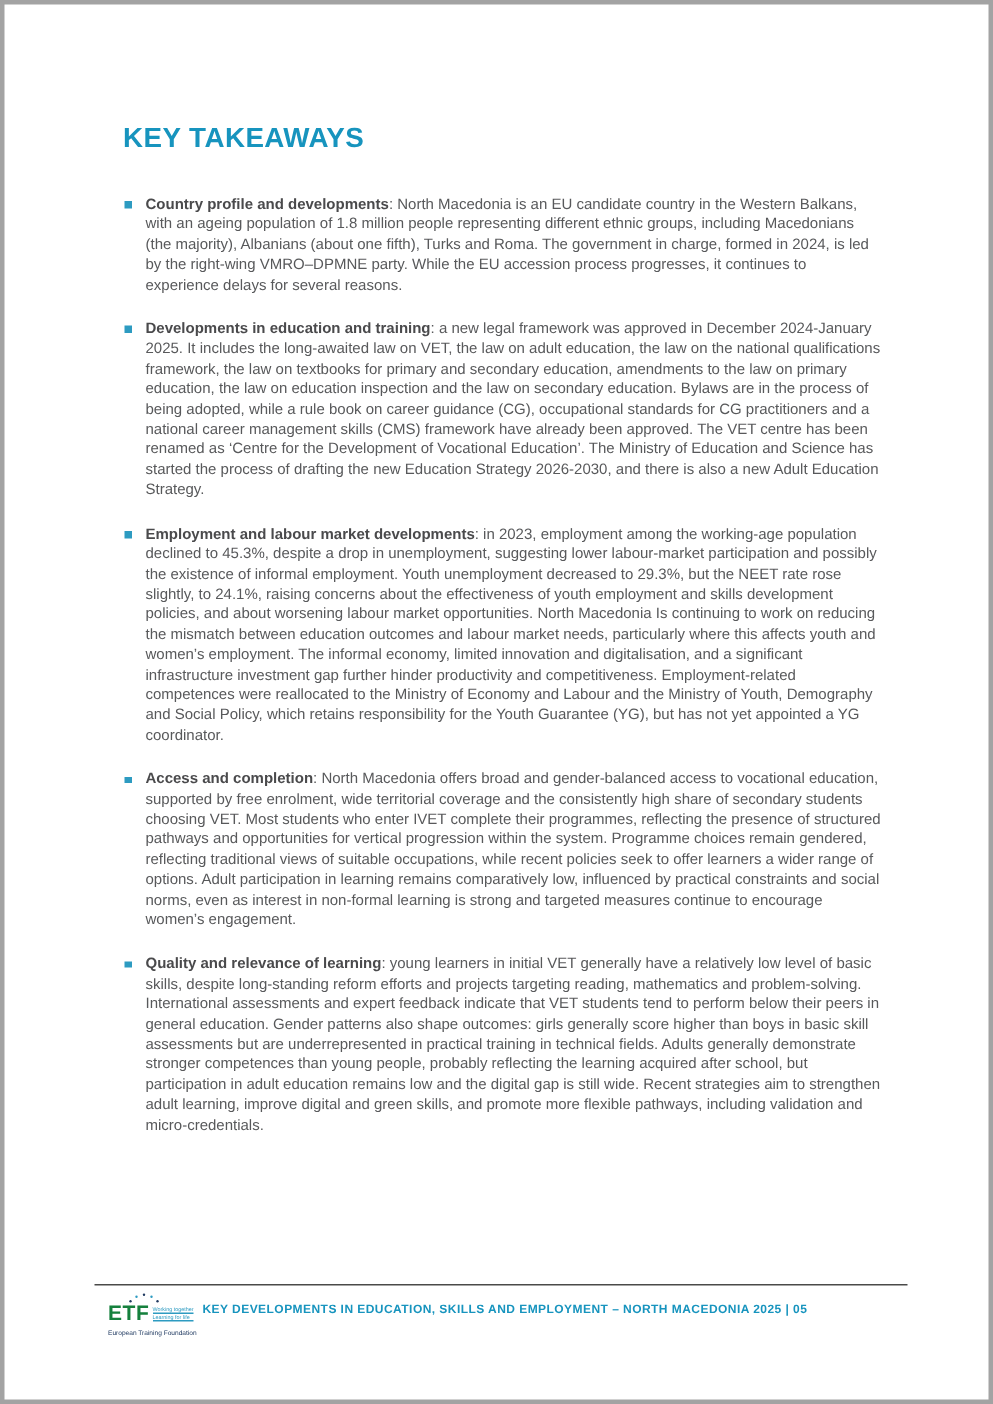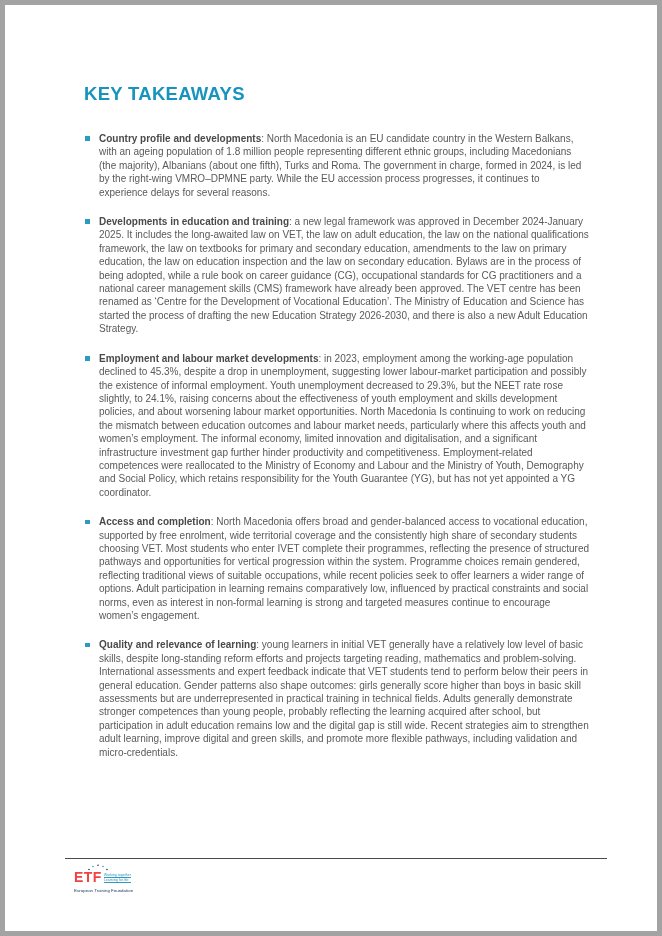--- a/index.html
+++ b/index.html
@@ -4,21 +4,21 @@
 <style>
   * { margin: 0; padding: 0; box-sizing: border-box; }
   html, body { background: #ffffff; }
   body { font-family: "Liberation Sans", sans-serif; }
 
   .page {
     position: relative;
     width: 662px;
     height: 936px;
     background: #ffffff;
-    border: 5px solid #a3a3a3;
+    border: 3px solid #a3a3a3;
     overflow: hidden;
   }
 
   .content {
     position: absolute;
     top: 78px;
     left: 79px;
     width: 507px;
   }
 
@@ -79,21 +79,21 @@
     width: 56px;
     margin-left: 9px;
     flex: 0 0 auto;
   }
 
   .etf-stars { display: block; margin-left: 13px; height: 7px; }
 
   .etf-main-row { display: flex; align-items: flex-end; }
 
   .etf-acronym {
-    color: #ef4444;
+    color: #15803d;
     font-weight: bold;
     font-size: 14px;
     line-height: 13px;
     letter-spacing: 0.4px;
   }
 
   .etf-taglines {
     display: flex;
     flex-direction: column;
     margin-left: 2px;
@@ -180,17 +180,18 @@
         <div class="etf-main-row">
           <span class="etf-acronym">ETF</span>
           <span class="etf-taglines">
             <span class="etf-tagline">Working together</span>
             <span class="etf-tagline">Learning for life</span>
           </span>
         </div>
         <div class="etf-subtitle">European Training Foundation</div>
       </div>
 
+      <div class="footer-text">KEY DEVELOPMENTS IN EDUCATION, SKILLS AND EMPLOYMENT – NORTH MACEDONIA 2025 | 05</div>
 
     </div>
   </div>
 
 </div>
 
 </body></html>

